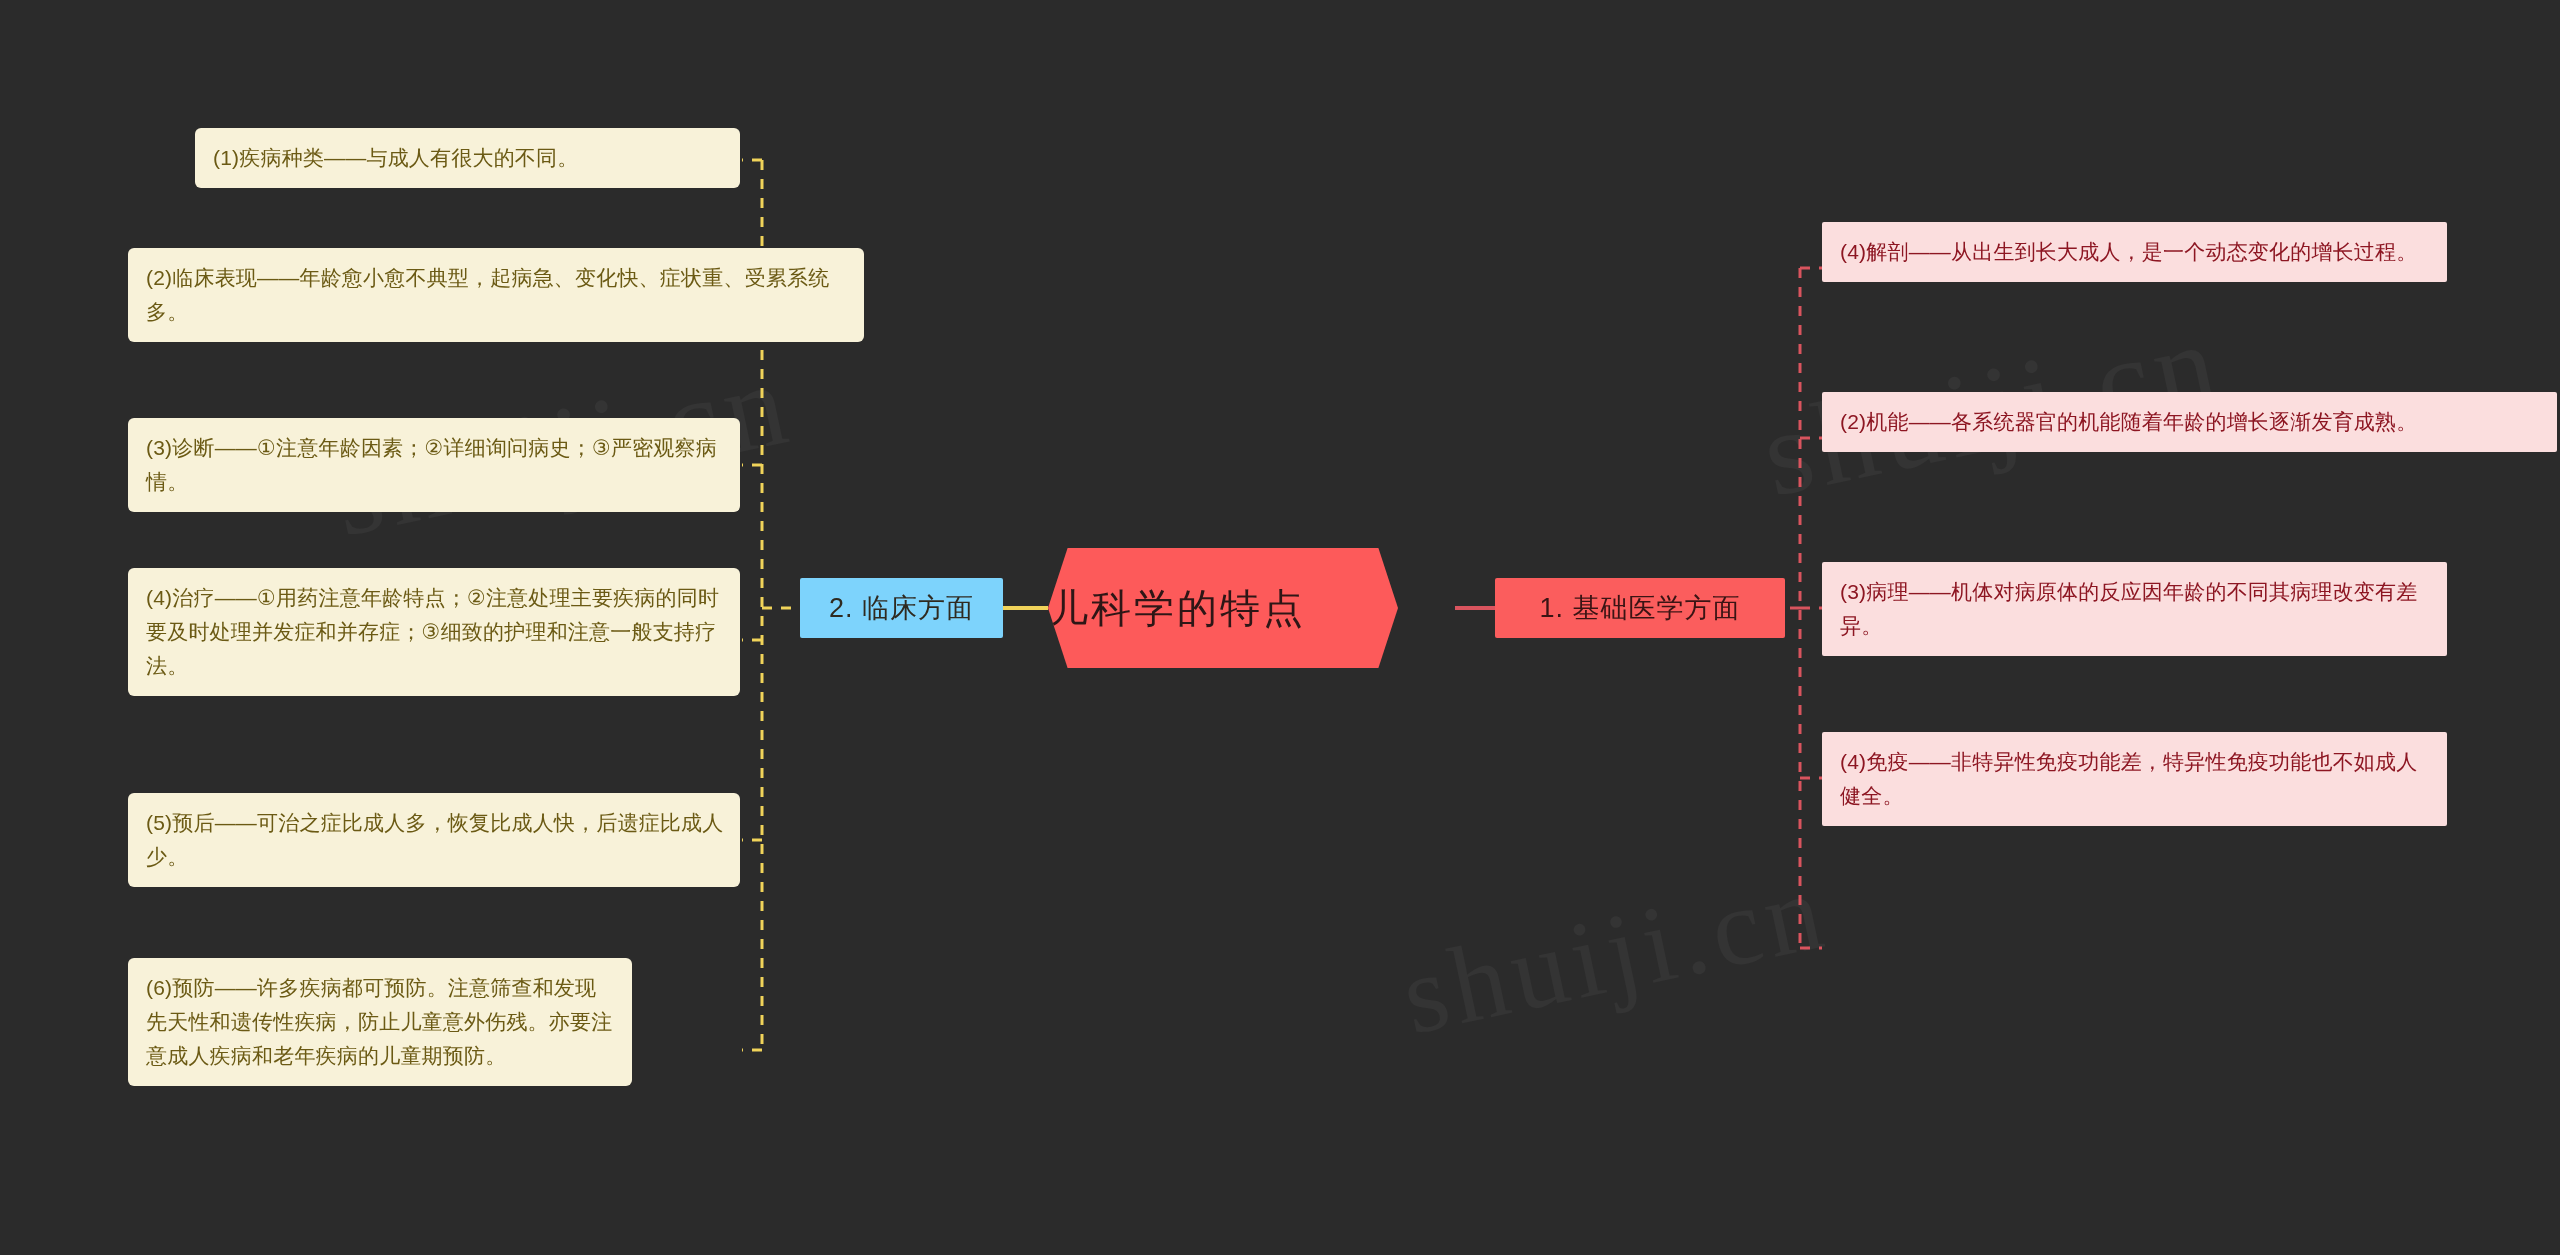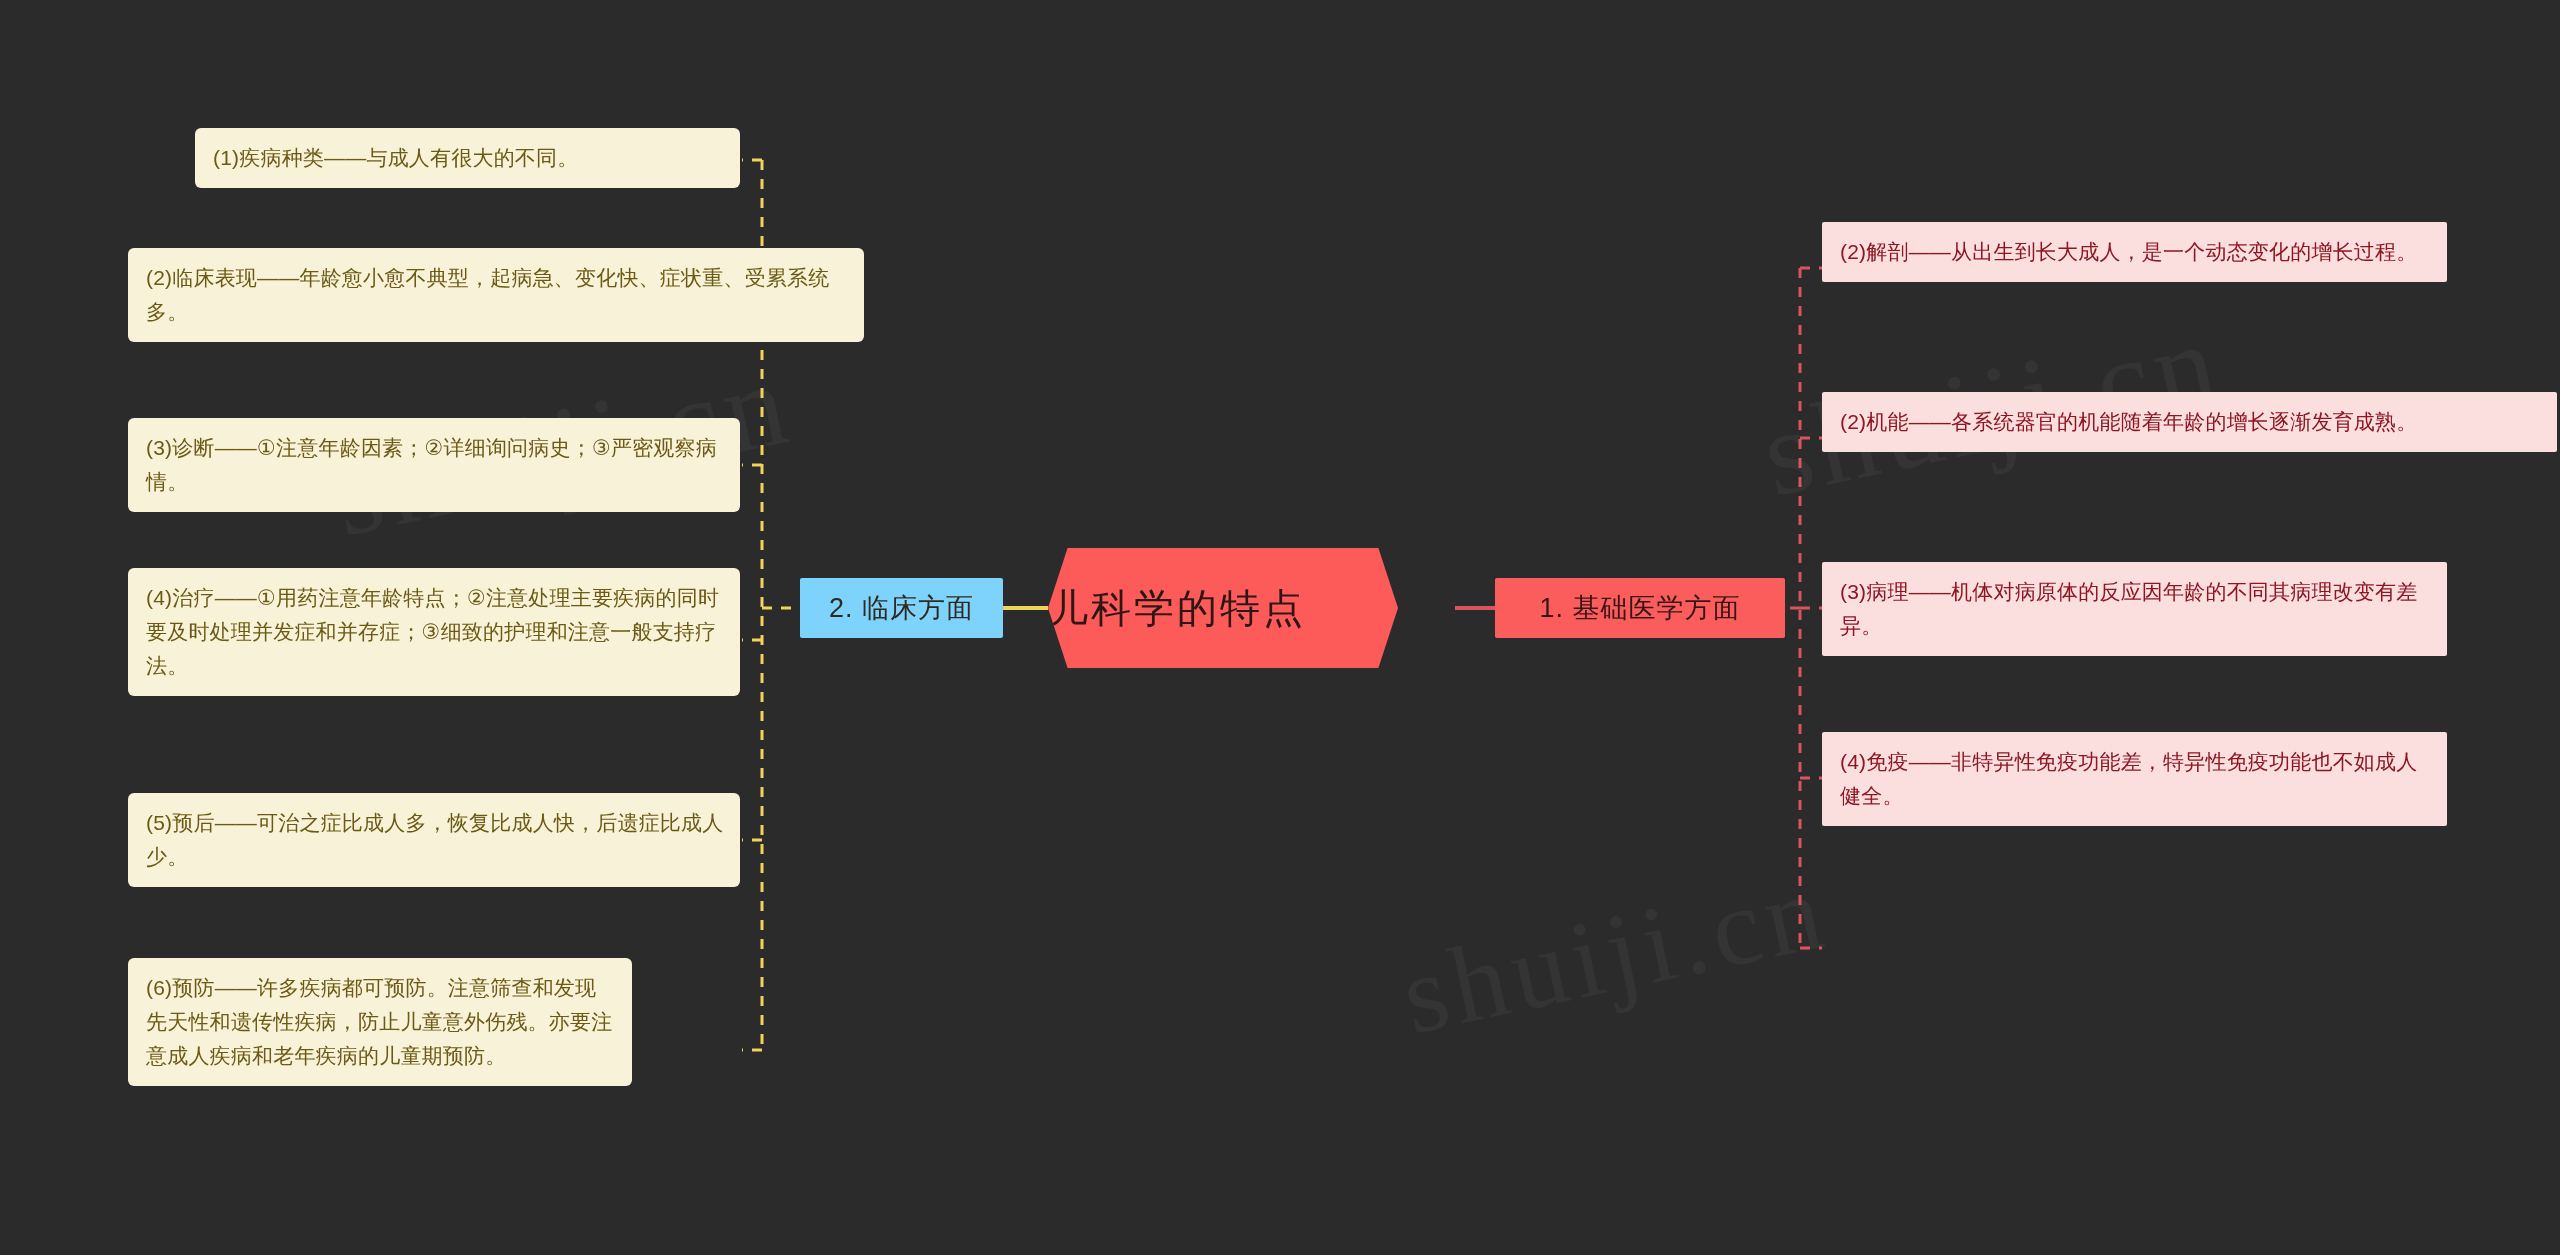--- a/index.html
+++ b/index.html
@@ -161,21 +161,21 @@
 
   <div class="node leaf-l" style="left:128px; top:793px; width:612px;">
     <span>(5)预后——可治之症比成人多，恢复比成人快，后遗症比成人少。</span>
   </div>
 
   <div class="node leaf-l" style="left:128px; top:958px; width:504px;">
     <span>(6)预防——许多疾病都可预防。注意筛查和发现先天性和遗传性疾病，防止儿童意外伤残。亦要注意成人疾病和老年疾病的儿童期预防。</span>
   </div>
 
   <div class="node leaf-r" style="left:1822px; top:222px; width:625px;">
-    <span>(2)解剖——从出生到长大成人，是一个动态变化的增长过程。</span>
+    <span>(4)解剖——从出生到长大成人，是一个动态变化的增长过程。</span>
   </div>
 
   <div class="node leaf-r" style="left:1822px; top:392px; width:735px;">
     <span>(2)机能——各系统器官的机能随着年龄的增长逐渐发育成熟。</span>
   </div>
 
   <div class="node leaf-r" style="left:1822px; top:562px; width:625px;">
     <span>(3)病理——机体对病原体的反应因年龄的不同其病理改变有差异。</span>
   </div>
 

